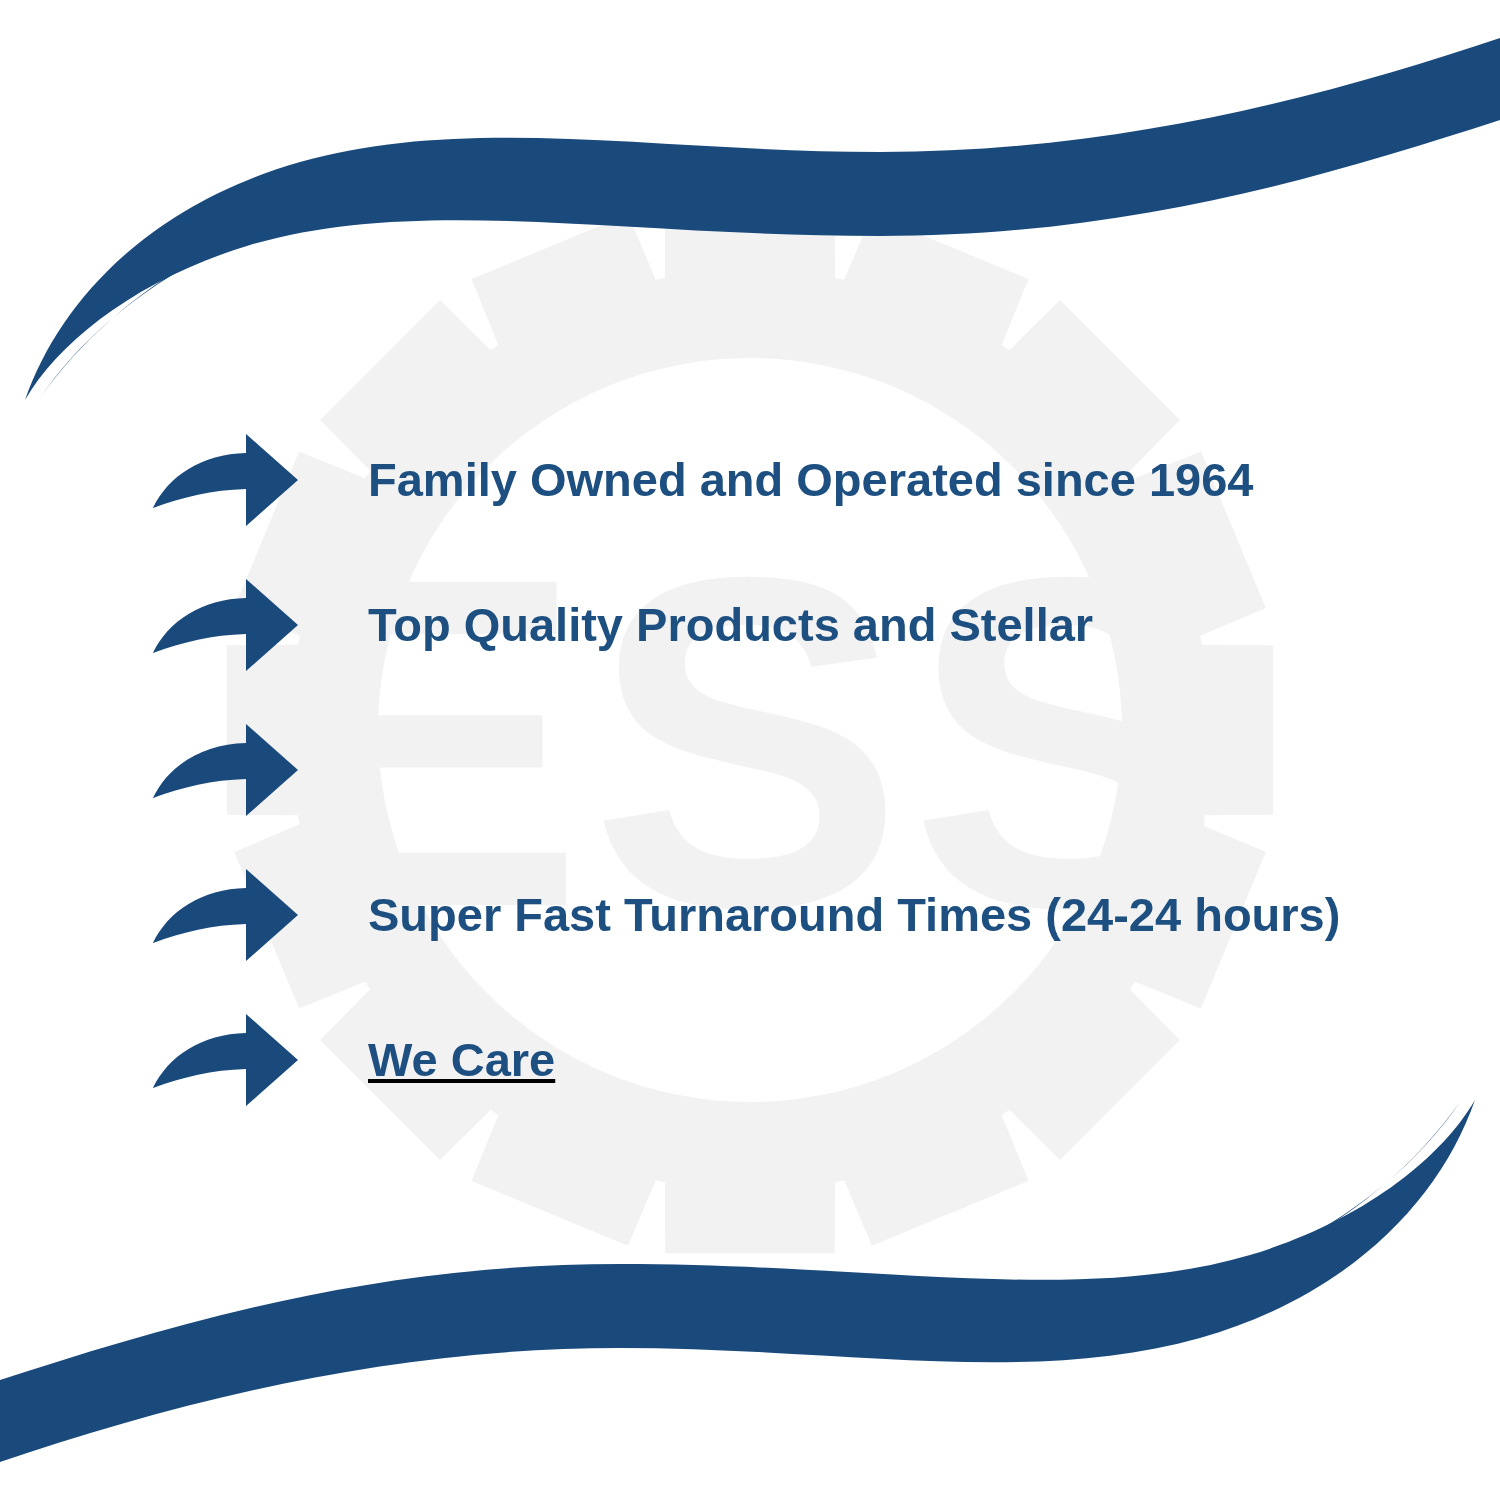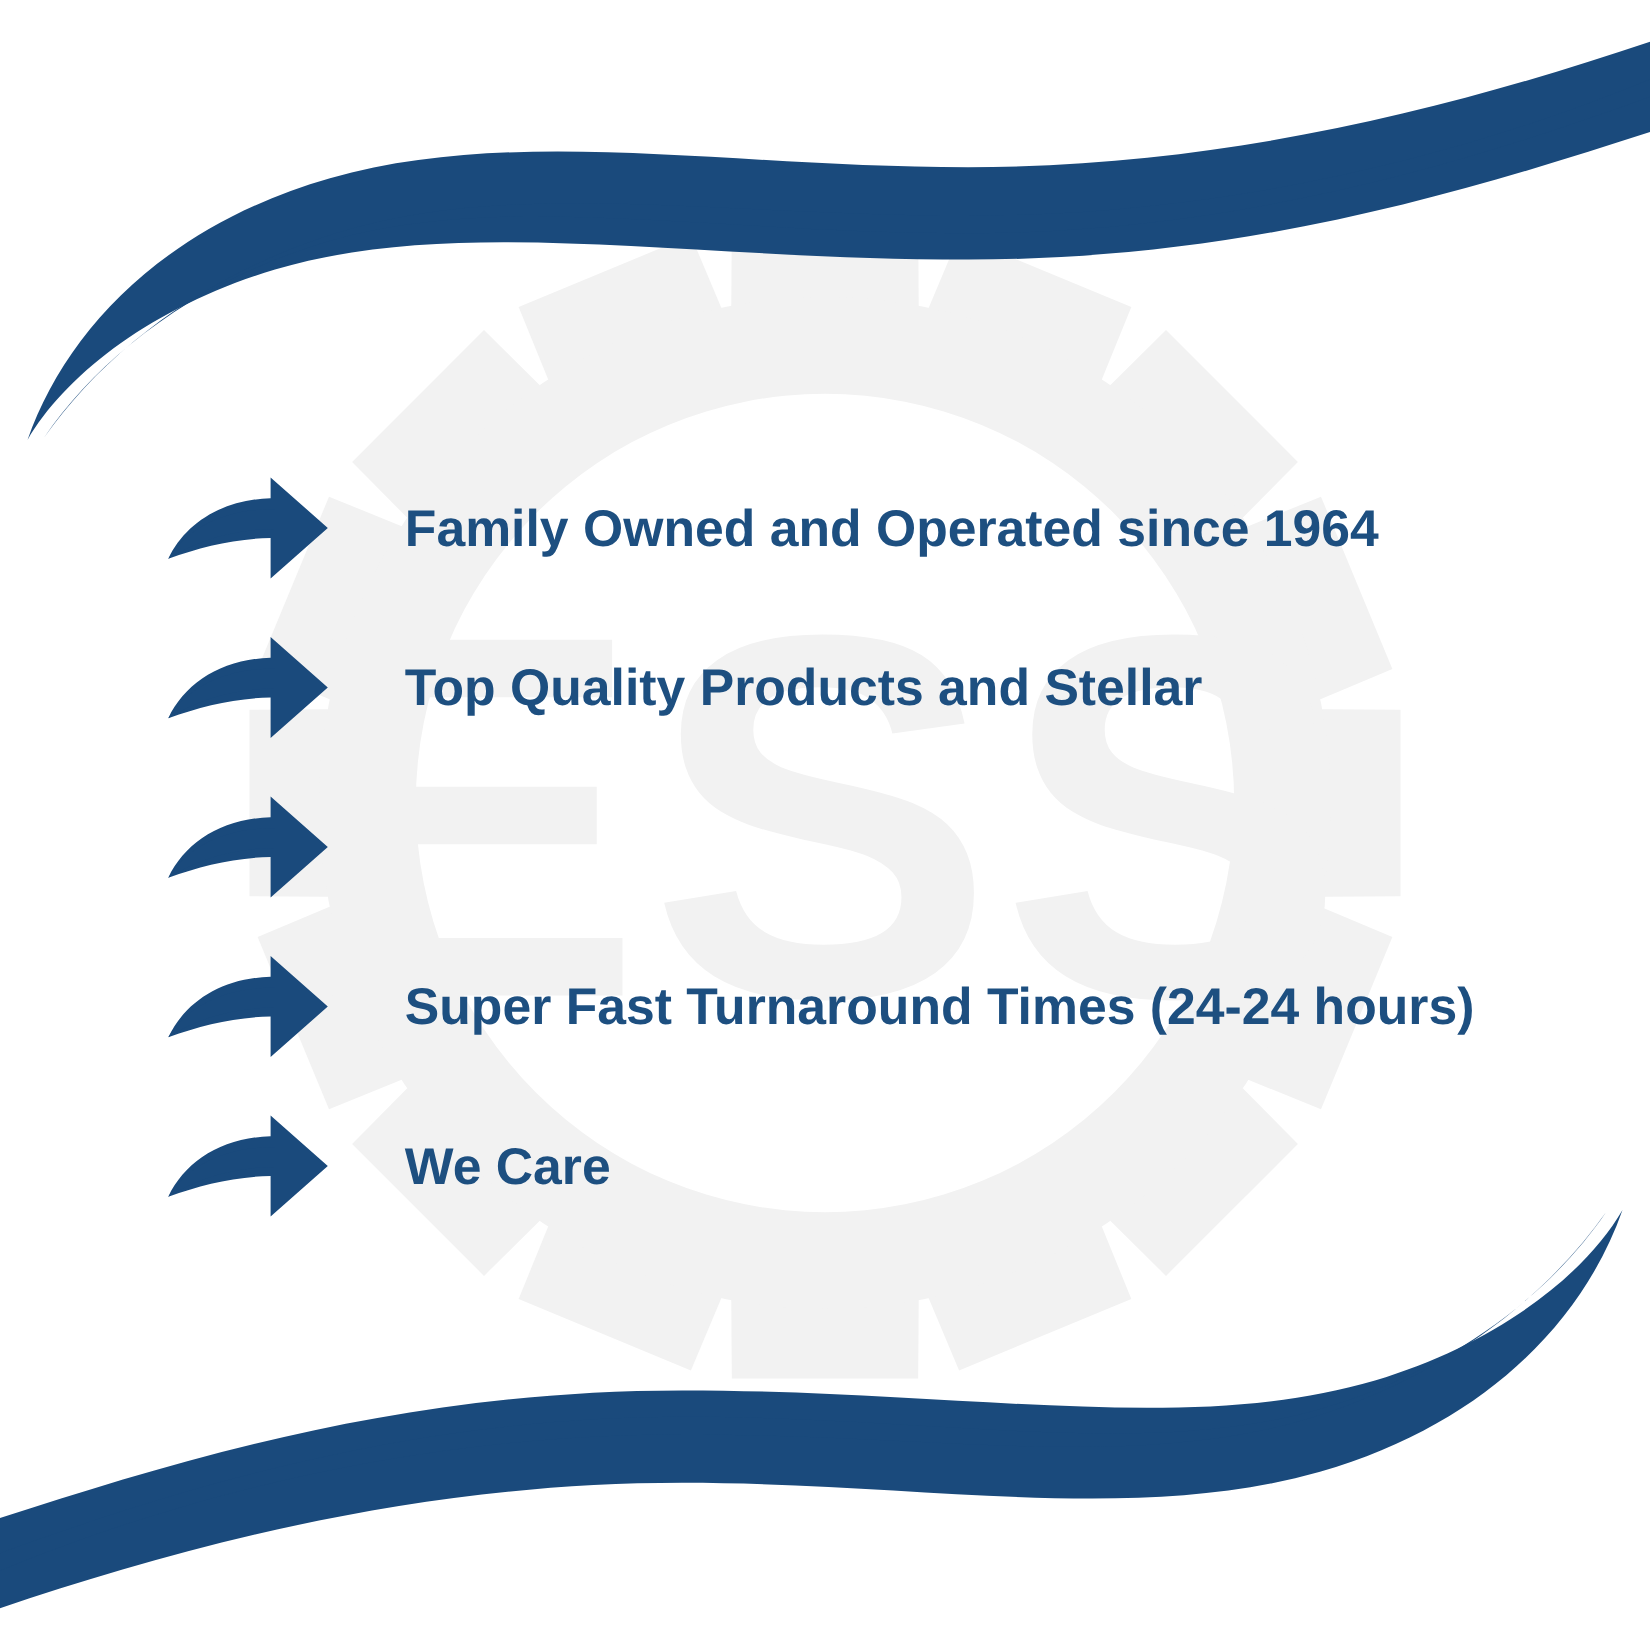--- a/index.html
+++ b/index.html
@@ -185,21 +185,21 @@
 
     <div class="benefit-row" style="top:867px;">
       <svg class="arrow-icon" viewBox="0 0 152 96">
         <path fill="#1a4a7c" d="M3,76 C18,44 52,22 96,21 L96,2 L148,48 L96,94 L96,57
                  C62,58 33,65 3,76 Z"></path>
         <path fill="#1a4a7c" d="M3,76 C20,48 55,30 100,31 L100,49 C60,49 28,60 3,76 Z"></path>
       </svg>
       <div class="benefit-label">Super Fast Turnaround Times (24-24 hours)</div>
     </div>
 
-    <div class="benefit-row" style="top:1012px;">
+    <div class="benefit-row" style="top:1012px;text-decoration:underline;">
       <svg class="arrow-icon" viewBox="0 0 152 96">
         <path fill="#1a4a7c" d="M3,76 C18,44 52,22 96,21 L96,2 L148,48 L96,94 L96,57
                  C62,58 33,65 3,76 Z"></path>
         <path fill="#1a4a7c" d="M3,76 C20,48 55,30 100,31 L100,49 C60,49 28,60 3,76 Z"></path>
       </svg>
       <div class="benefit-label">We Care</div>
     </div>
 
   </div>
 </div>

